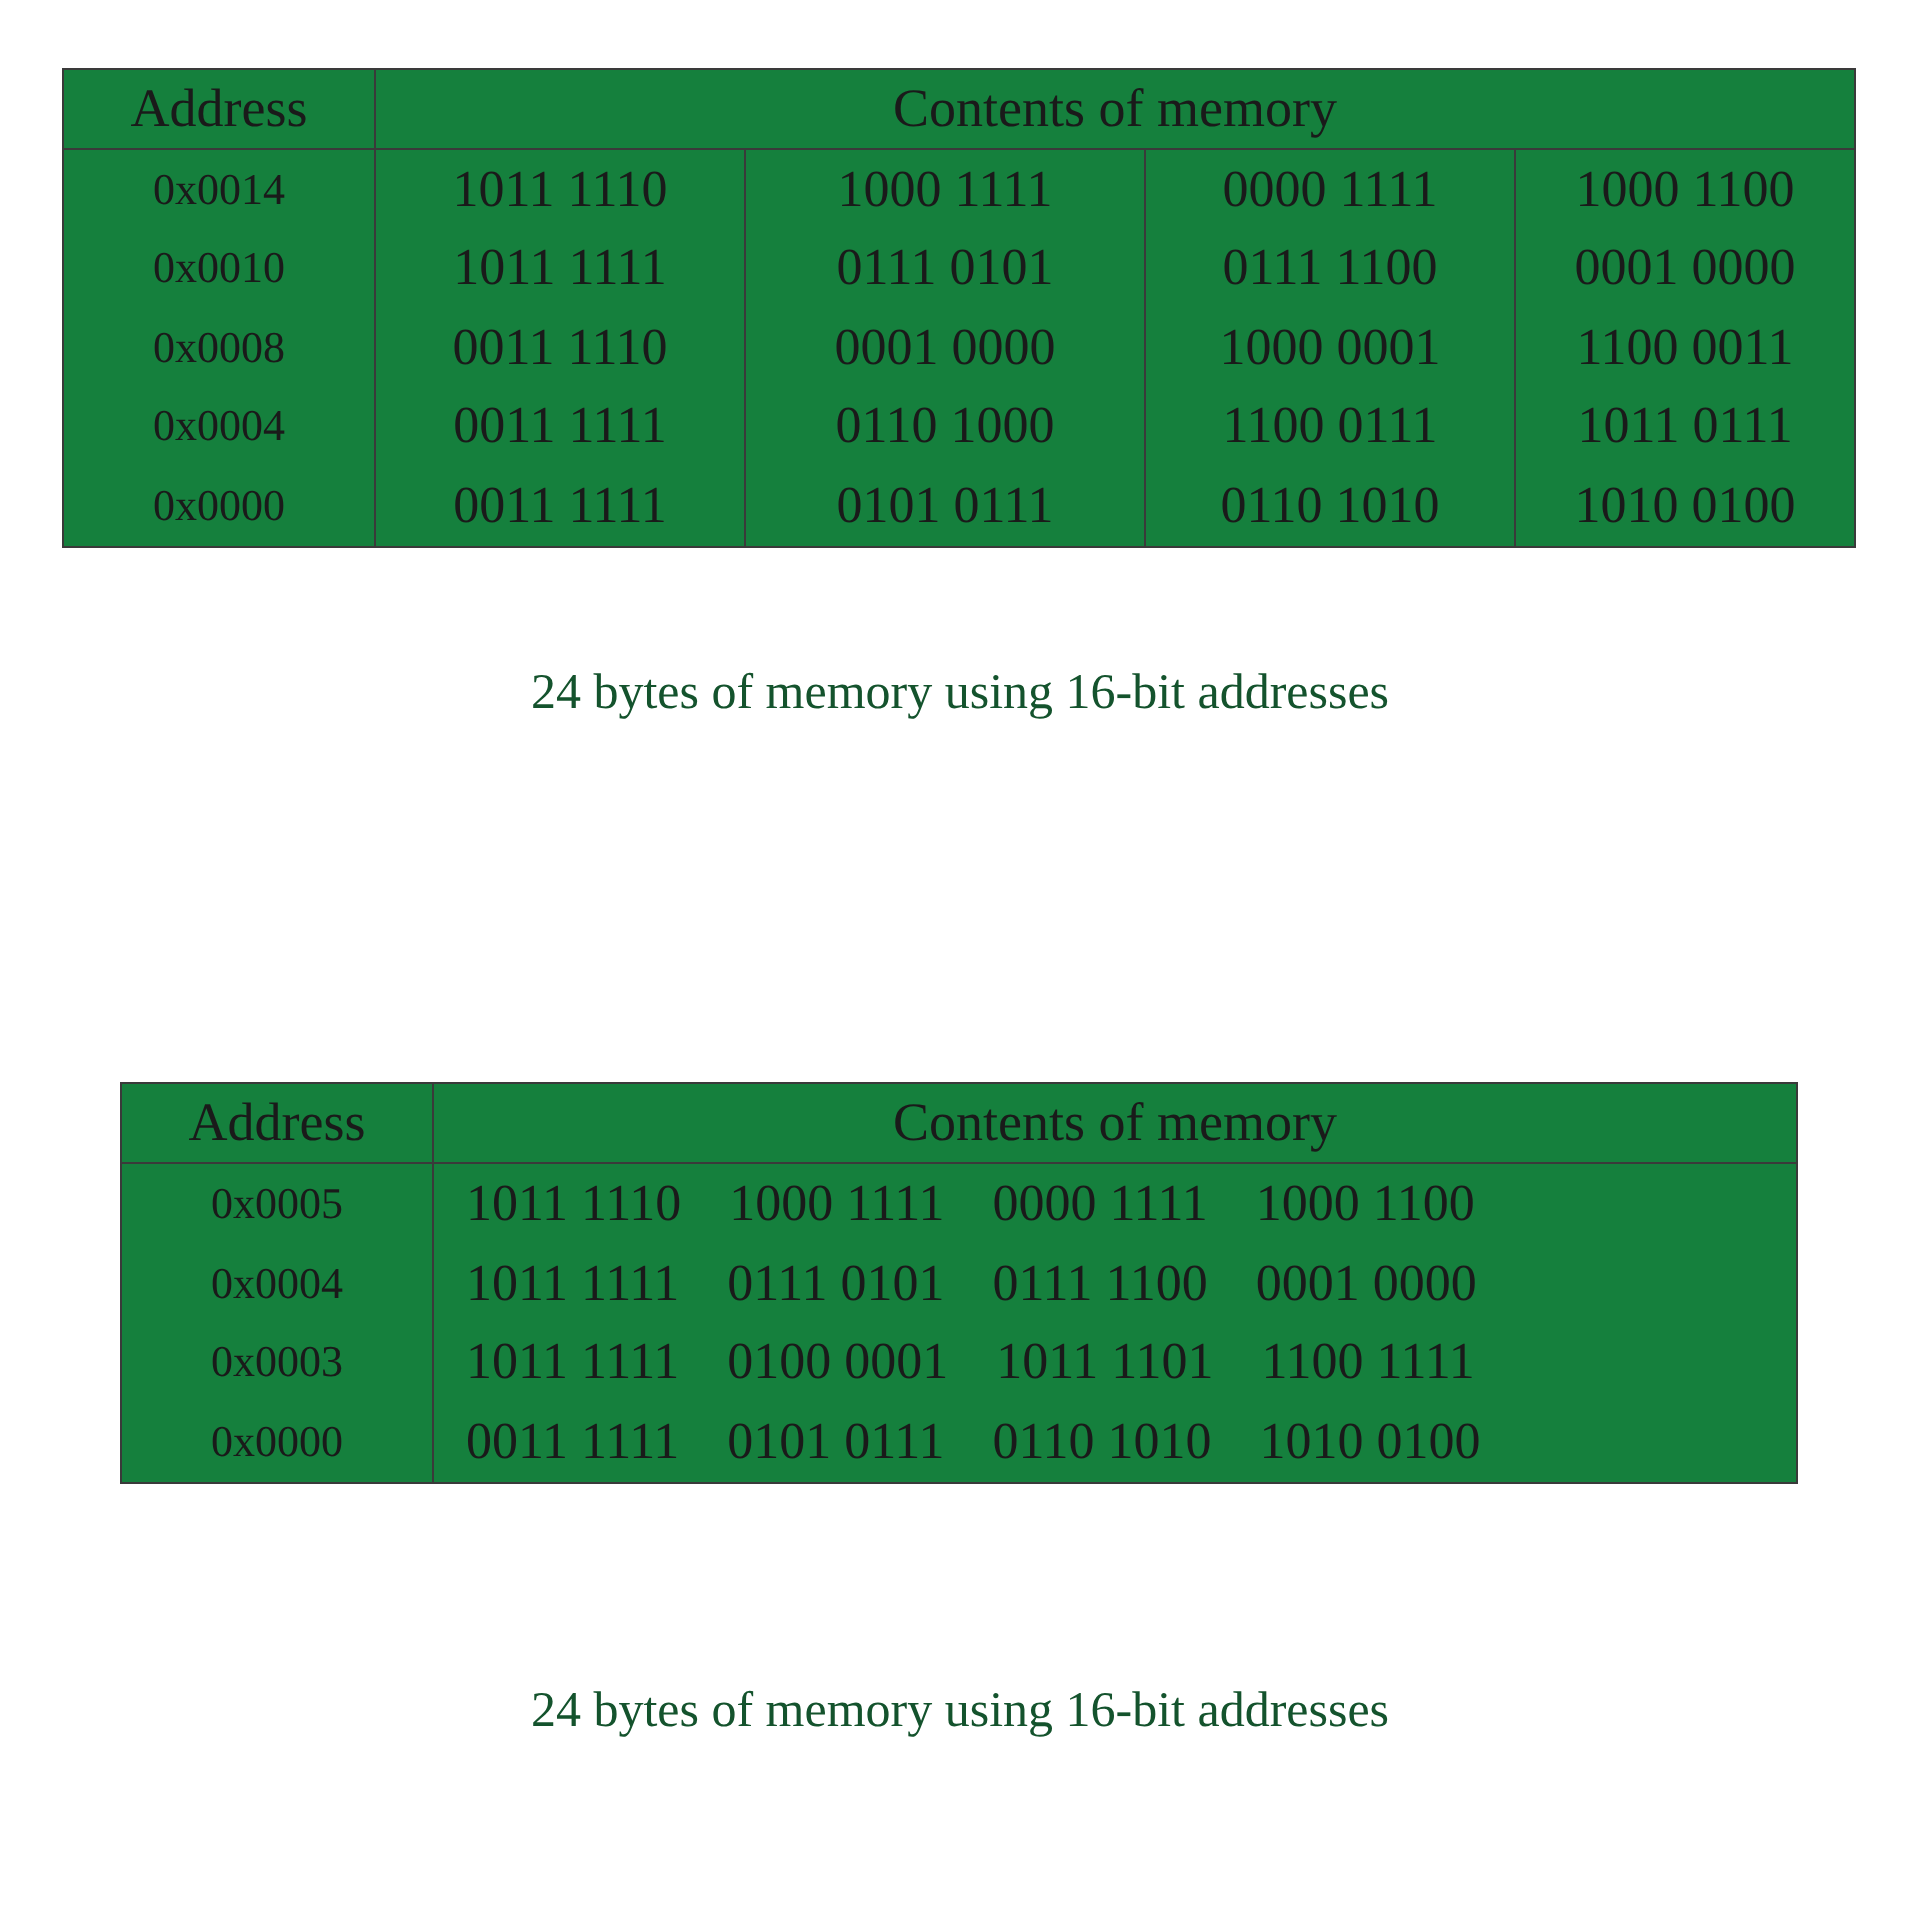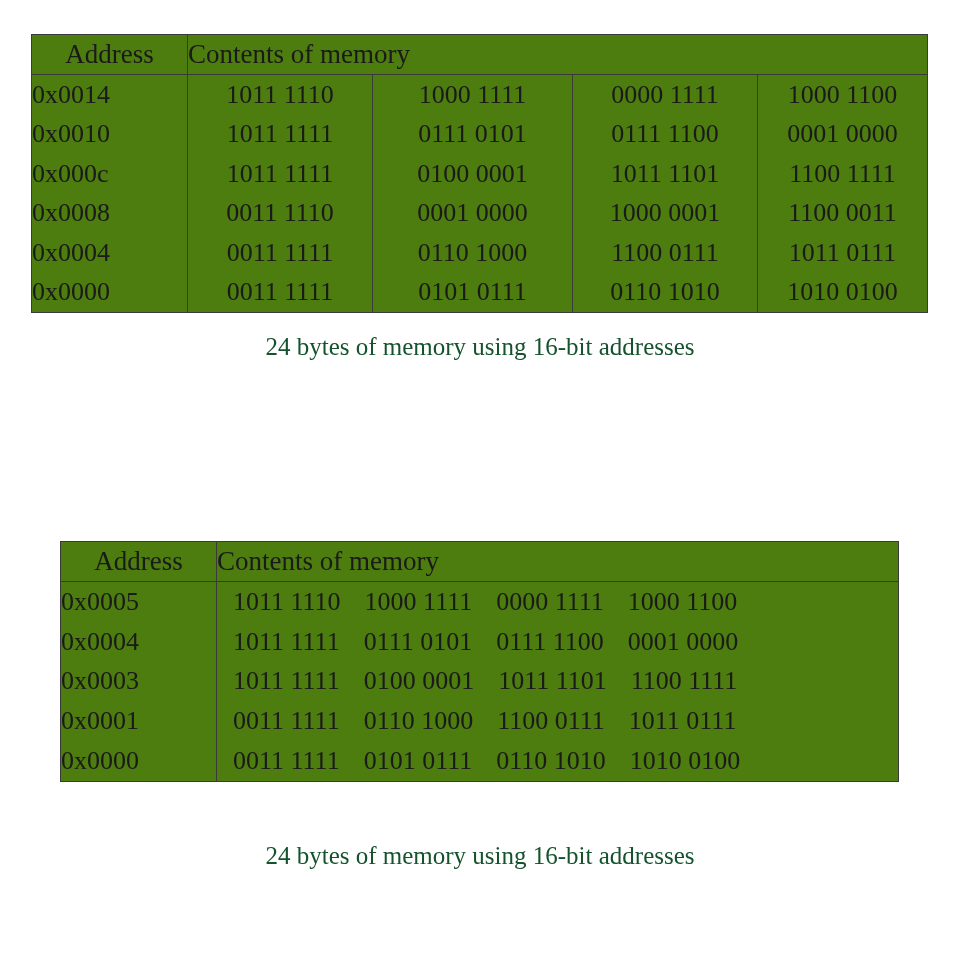--- a/index.html
+++ b/index.html
@@ -19,21 +19,21 @@
   .mem-table {
     border-collapse: collapse;
     table-layout: fixed;
     background: #ffffff;
   }
   .mem-table td, .mem-table th {
     padding: 0;
     margin: 0;
     font-weight: normal;
     color: #1a1a1a;
-    background: #4d7c0f;
+    background: #15803d;
     vertical-align: middle;
     white-space: nowrap;
   }
 
   
   .mem-table {
     border: 1.3px solid #3a3a3a;
   }
 
   
@@ -41,28 +41,28 @@
     font-size: 27px;
     line-height: 1;
     height: 39px;
     border-bottom: 1.3px solid #3a3a3a;
   }
   .hdr-address {
     text-align: center;
     padding-right: 2px;
   }
   .hdr-contents {
-    text-align: left;
+    text-align: center;
     padding-left: 14px;
   }
 
   
   .addr {
-    text-align: left;
-    font-size: 26px;
+    text-align: center;
+    font-size: 22px;
     line-height: 1;
     padding-right: 13px;
   }
 
   
   .byte {
     text-align: center;
     font-size: 26px;
     line-height: 1;
   }
@@ -155,27 +155,20 @@
       <td class="byte vrule-l">1000 1100</td>
     </tr>
     <tr>
       <td class="addr">0x0010</td>
       <td class="byte vrule-l">1011 1111</td>
       <td class="byte vrule-l">0111 0101</td>
       <td class="byte vrule-l">0111 1100</td>
       <td class="byte vrule-l">0001 0000</td>
     </tr>
     <tr>
-      <td class="addr">0x000c</td>
-      <td class="byte vrule-l">1011 1111</td>
-      <td class="byte vrule-l">0100 0001</td>
-      <td class="byte vrule-l">1011 1101</td>
-      <td class="byte vrule-l">1100 1111</td>
-    </tr>
-    <tr>
       <td class="addr">0x0008</td>
       <td class="byte vrule-l">0011 1110</td>
       <td class="byte vrule-l">0001 0000</td>
       <td class="byte vrule-l">1000 0001</td>
       <td class="byte vrule-l">1100 0011</td>
     </tr>
     <tr>
       <td class="addr">0x0004</td>
       <td class="byte vrule-l">0011 1111</td>
       <td class="byte vrule-l">0110 1000</td>
@@ -235,31 +228,20 @@
       <td class="vrule-l">
         <div class="wordrow">
           <span>1011 1111</span>
           <span>0100 0001</span>
           <span>1011 1101</span>
           <span>1100 1111</span>
         </div>
       </td>
     </tr>
     <tr>
-      <td class="addr">0x0001</td>
-      <td class="vrule-l">
-        <div class="wordrow">
-          <span>0011 1111</span>
-          <span>0110 1000</span>
-          <span>1100 0111</span>
-          <span>1011 0111</span>
-        </div>
-      </td>
-    </tr>
-    <tr>
       <td class="addr">0x0000</td>
       <td class="vrule-l">
         <div class="wordrow">
           <span>0011 1111</span>
           <span>0101 0111</span>
           <span>0110 1010</span>
           <span>1010 0100</span>
         </div>
       </td>
     </tr>

